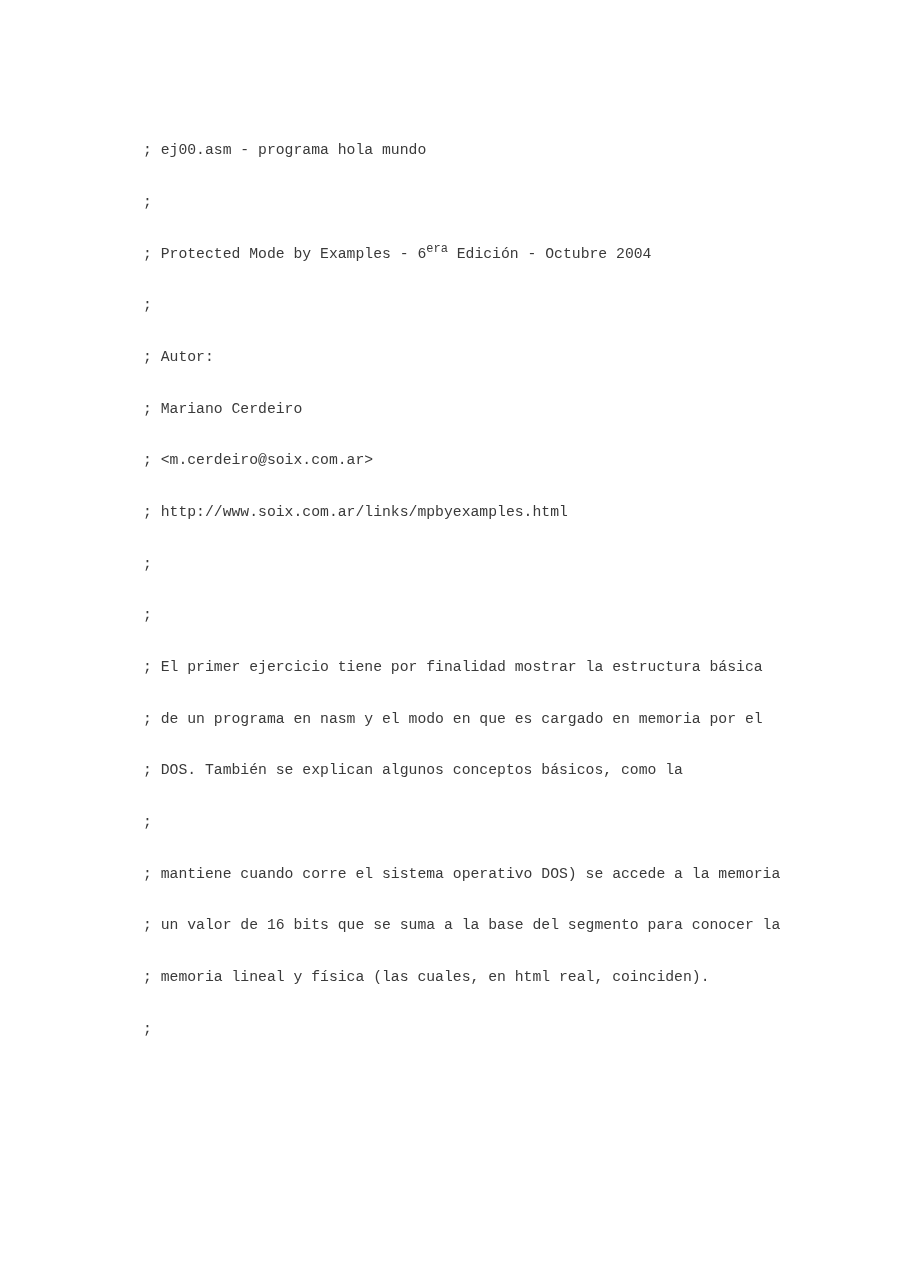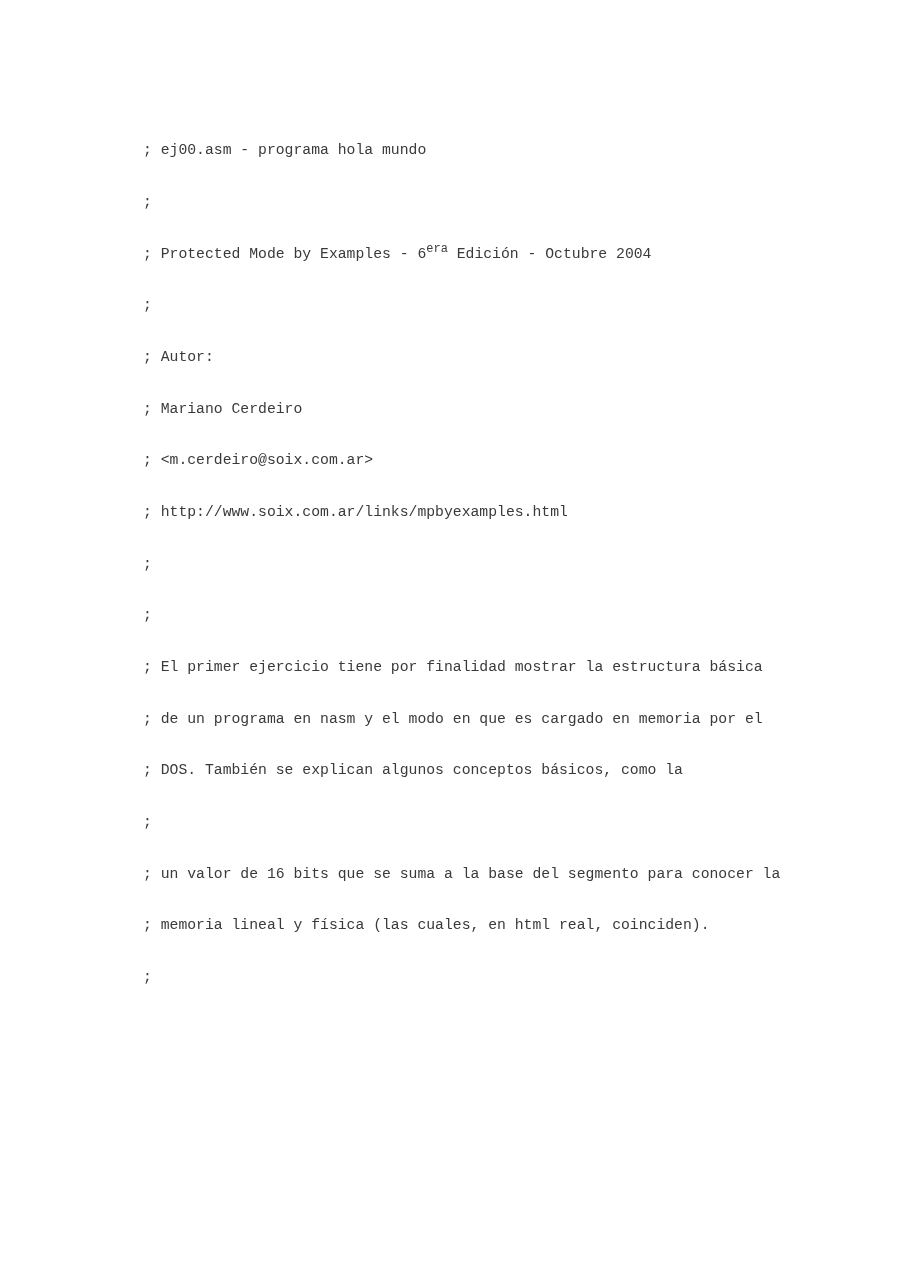--- a/index.html
+++ b/index.html
@@ -56,20 +56,21 @@
     <span class="line">; Autor:</span>
     <span class="line">; Mariano Cerdeiro</span>
     <span class="line">; &lt;m.cerdeiro@soix.com.ar&gt;</span>
     <span class="line">; http://www.soix.com.ar/links/mpbyexamples.html</span>
     <span class="line">;</span>
     <span class="line">;</span>
     <span class="line">; El primer ejercicio tiene por finalidad mostrar la estructura básica</span>
     <span class="line">; de un programa en nasm y el modo en que es cargado en memoria por el</span>
     <span class="line">; DOS. También se explican algunos conceptos básicos, como la</span>
     <span class="line">;</span>
+    <span class="line">; mantiene cuando corre el sistema operativo DOS) se accede a la memoria</span>
     <span class="line">; un valor de 16 bits que se suma a la base del segmento para conocer la</span>
     <span class="line">; memoria lineal y física (las cuales, en html real, coinciden).</span>
     <span class="line">;</span>
     
     
     
     
     
     
     

